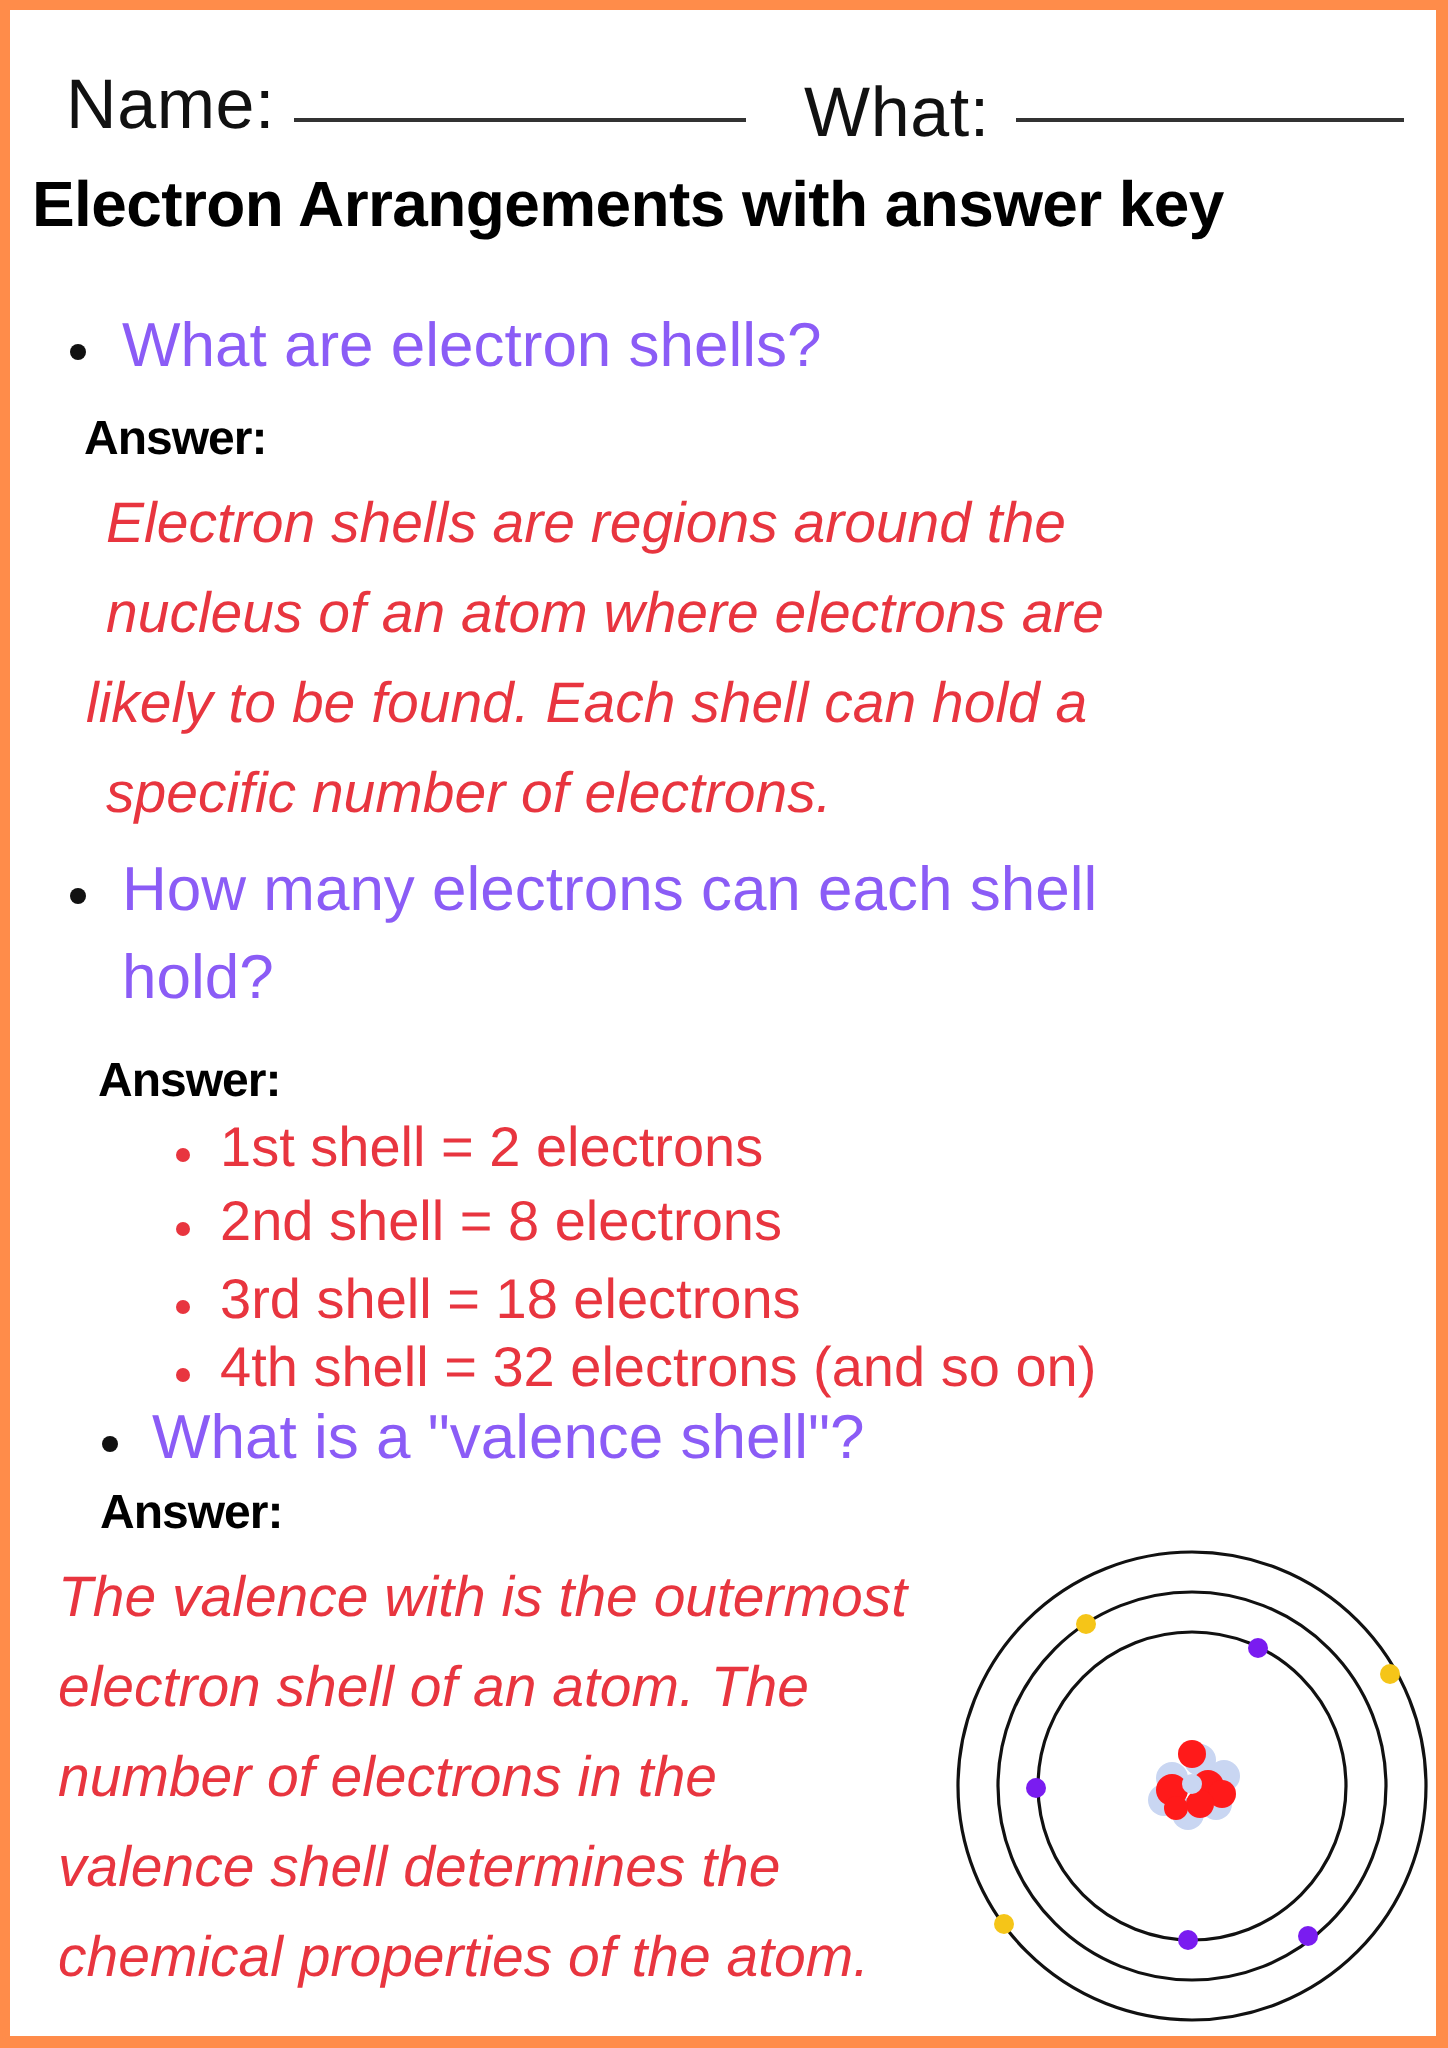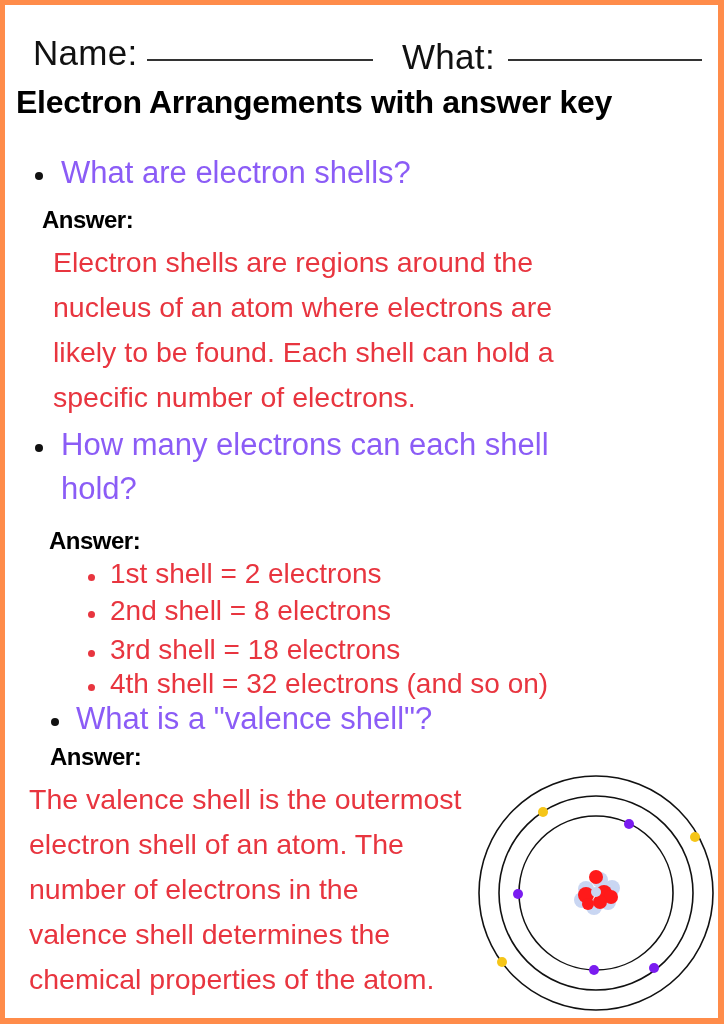--- a/index.html
+++ b/index.html
@@ -8,63 +8,63 @@
   .frame { position: absolute; left: 0; top: 0; width: 724px; height: 1024px; box-sizing: border-box;
            border-style: solid; border-color: #ff8c4a; border-width: 5px 6px 6px 5px; }
   .abs { position: absolute; white-space: nowrap; }
   .label { font-size: 35px; color: #111; letter-spacing: 0.3px; }
   .rule { position: absolute; height: 1.5px; background: #333; }
   .title { font-size: 32px; font-weight: bold; color: #000; letter-spacing: -0.3px; }
   .q { font-size: 31px; color: #8b5cf6; }
   .dot { position: absolute; width: 8px; height: 8px; border-radius: 50%; background: #111; }
   .rdot { position: absolute; width: 7px; height: 7px; border-radius: 50%; background: #e8353f; }
   .ans { font-size: 24px; font-weight: bold; color: #000; letter-spacing: -0.5px; }
-  .red { font-size: 28.5px; color: #e8353f; }
+  .red { font-size: 28.5px; color: #e8353f; font-style: italic; }
   .redli { font-size: 28px; color: #e8353f; }
   svg { position: absolute; }
 </style>
 </head>
 <body>
 
 <div class="frame"></div>
 
 <div class="abs label" style="left:33px; top:33px;">Name:</div>
 <div class="rule" style="left:147px; top:59px; width:226px;"></div>
 <div class="abs label" style="left:402px; top:37px;">What:</div>
 <div class="rule" style="left:508px; top:59px; width:194px;"></div>
 
 <div class="abs title" style="left:16px; top:84px;">Electron Arrangements with answer key</div>
 
 <div class="dot" style="left:35px; top:172px;"></div>
 <div class="abs q" style="left:61px; top:155px;">What are electron shells?</div>
 <div class="abs ans" style="left:42px; top:206px;">Answer:</div>
 <div class="abs red" style="left:53px; top:246px;">Electron shells are regions around the</div>
 <div class="abs red" style="left:53px; top:291px;">nucleus of an atom where electrons are</div>
-<div class="abs red" style="left:53px; top:336px;">likely to be found. Each shell can hold a</div>
+<div class="abs red" style="left:43px; top:336px;">likely to be found. Each shell can hold a</div>
 <div class="abs red" style="left:53px; top:381px;">specific number of electrons.</div>
 
 <div class="dot" style="left:35px; top:444px;"></div>
 <div class="abs q" style="left:61px; top:427px;text-align:right;">How many electrons can each shell</div>
 <div class="abs q" style="left:61px; top:471px;">hold?</div>
 <div class="abs ans" style="left:49px; top:527px;">Answer:</div>
 
 <div class="rdot" style="left:88px; top:574px;"></div>
 <div class="abs redli" style="left:110px; top:558px;">1st shell = 2 electrons</div>
 <div class="rdot" style="left:88px; top:611px;"></div>
 <div class="abs redli" style="left:110px; top:595px;">2nd shell = 8 electrons</div>
 <div class="rdot" style="left:88px; top:650px;"></div>
 <div class="abs redli" style="left:110px; top:634px;">3rd shell = 18 electrons</div>
 <div class="rdot" style="left:88px; top:684px;"></div>
 <div class="abs redli" style="left:110px; top:668px;">4th shell = 32 electrons (and so on)</div>
 
 <div class="dot" style="left:51px; top:718px;"></div>
 <div class="abs q" style="left:76px; top:701px;">What is a "valence shell"?</div>
 <div class="abs ans" style="left:50px; top:743px;">Answer:</div>
 
-<div class="abs red" style="left:29px; top:783px;">The valence shell is the outermost</div>
+<div class="abs red" style="left:29px; top:783px;">The valence with is the outermost</div>
 <div class="abs red" style="left:29px; top:828px;">electron shell of an atom. The</div>
 <div class="abs red" style="left:29px; top:873px;">number of electrons in the</div>
 <div class="abs red" style="left:29px; top:918px;">valence shell determines the</div>
 <div class="abs red" style="left:29px; top:963px;">chemical properties of the atom.</div>
 
 <svg style="left:470px; top:770px;" width="250" height="250" viewBox="470 770 250 250">
   <g fill="none" stroke="#111" stroke-width="1.6">
     <circle cx="596" cy="893" r="77"></circle>
     <circle cx="596" cy="893" r="97"></circle>
     <circle cx="596" cy="893" r="117"></circle>

